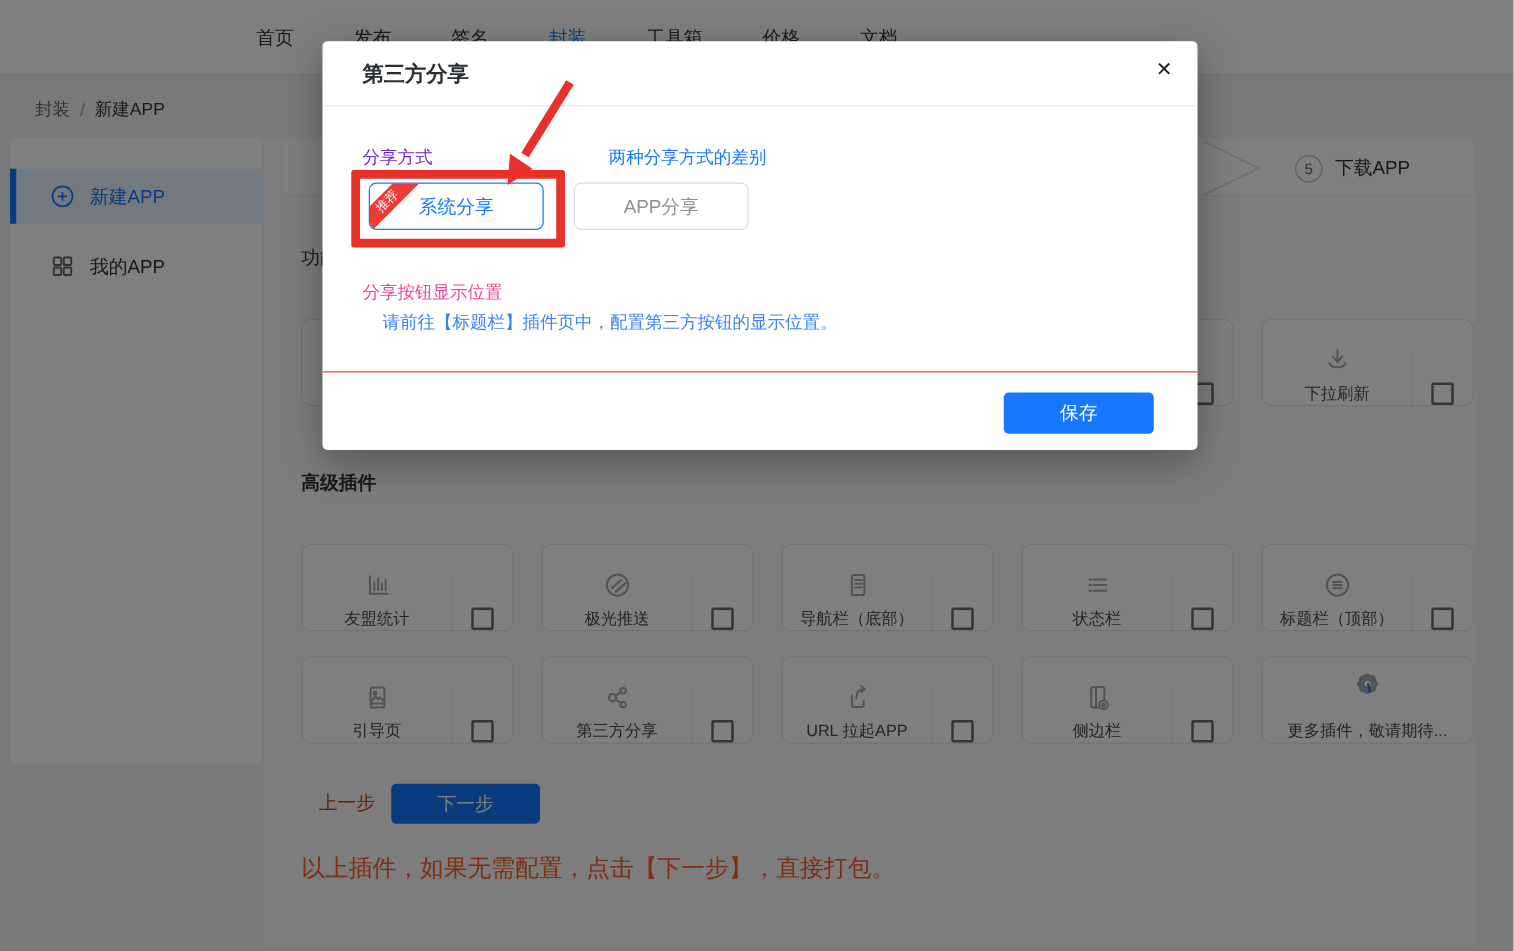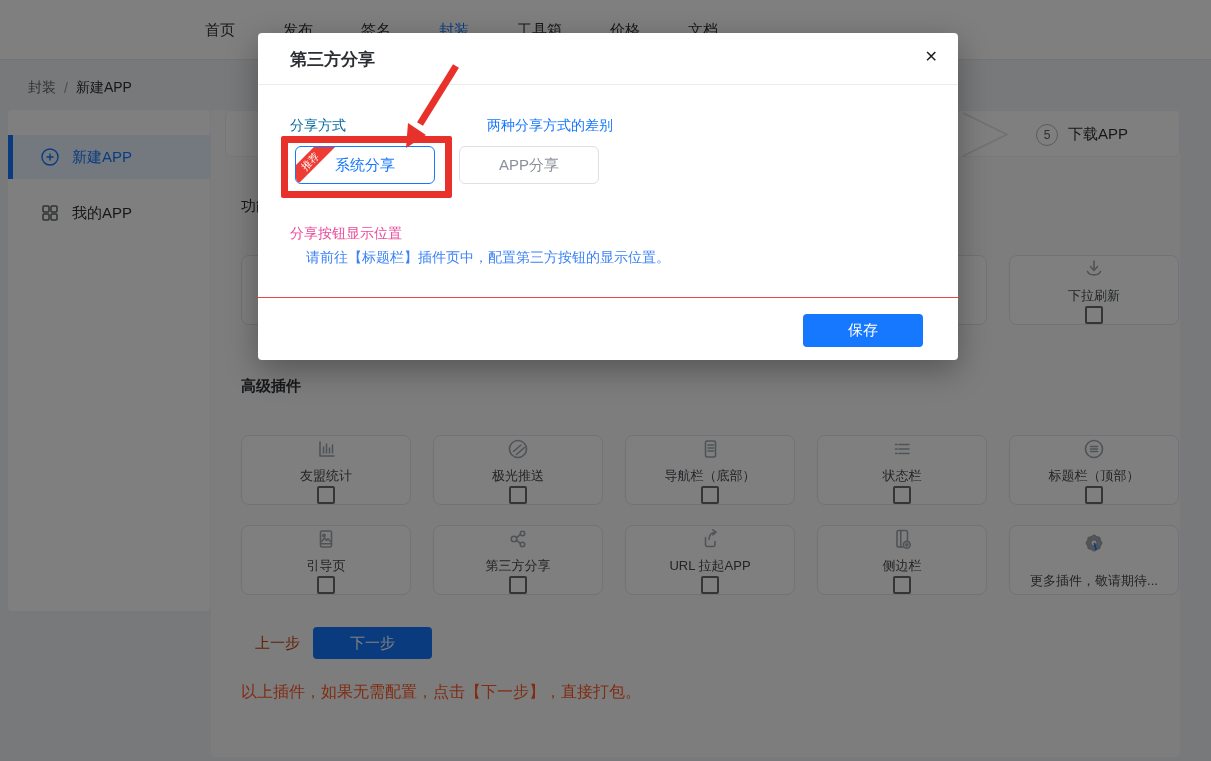--- a/index.html
+++ b/index.html
@@ -33,41 +33,41 @@
 
   .sec-label{position:absolute;left:30px;font-size:15px;font-weight:500;color:#2e3135;}
   .lbl-feature{top:87px;}
   .lbl-advanced{top:267px;font-weight:bold;}
 
   .grid{position:absolute;left:30px;width:938px;display:grid;grid-template-columns:repeat(5,1fr);gap:22px;}
   .g-feature{top:145px;}
   .g-adv1{top:325px;}
   .g-adv2{top:415px;}
 
-  .card{height:70px;background:#fff;border:1px solid #e2e5ea;border-radius:8px;display:flex;align-items:center;box-sizing:border-box;flex-direction:column;}
+  .card{height:70px;background:#fff;border:1px solid #e2e5ea;border-radius:8px;display:flex;align-items:flex-end;box-sizing:border-box;}
   .card-main{flex:1;display:flex;flex-direction:column;align-items:center;justify-content:center;gap:5px;min-width:0;}
   .card-label{font-size:13px;color:#45484d;white-space:nowrap;}
   .card-div{width:1px;height:42px;background:#ebedf0;}
   .card-check{width:48px;display:flex;align-items:center;justify-content:center;}
   .checkbox{width:14px;height:14px;border:2px solid #6b6b6b;border-radius:2px;background:transparent;cursor:pointer;}
   .cicon{width:26px;height:26px;stroke:#a0a6ad;fill:none;stroke-width:1.6;stroke-linecap:round;stroke-linejoin:round;}
   .card.more{justify-content:center;gap:0;}
   .card.more .card-main{gap:16px;}
 
   .prev-link{position:absolute;left:44px;top:517px;line-height:32px;font-size:15px;color:#c2410c;cursor:pointer;}
   .next-btn{position:absolute;left:102px;top:517px;width:119px;height:32px;background:#1677ff;color:#fff;font-size:15px;border:none;border-radius:4px;cursor:pointer;font-family:inherit;}
-  .bottom-note{position:absolute;left:30px;top:572px;font-size:16px;color:#ff5a26;}
+  .bottom-note{position:absolute;left:30px;top:572px;font-size:19px;color:#ff5a26;}
 
   
   .overlay{position:absolute;left:0;top:0;width:1211px;height:761px;background:rgba(0,0,0,0.5);z-index:10;}
   .modal{position:absolute;left:258px;top:33px;width:700px;height:327px;background:#fff;border-radius:4px;z-index:20;box-shadow:0 10px 32px rgba(0,0,0,.32);}
   .m-header{position:absolute;left:0;top:0;width:100%;height:52px;border-bottom:1px solid #ececec;box-sizing:border-box;}
   .m-title{position:absolute;left:32px;top:15px;font-size:17px;font-weight:600;color:#2b2f33;}
   .m-close{position:absolute;right:20px;top:14px;font-size:16px;font-weight:700;color:#1f1f1f;cursor:pointer;line-height:20px;}
-  .m-row-label{position:absolute;left:32px;top:84px;font-size:14px;color:#0369a1;}
+  .m-row-label{position:absolute;left:32px;top:84px;font-size:14px;color:#6d28d9;}
   .m-diff-link{position:absolute;left:229px;top:84px;font-size:14px;color:#1677ff;cursor:pointer;}
   .m-options{position:absolute;left:37px;top:113px;display:flex;gap:24px;}
   .opt-btn{position:relative;width:140px;height:38px;border-radius:6px;background:#fff;border:1px solid #dcdfe6;color:#8a8f99;font-size:15px;display:flex;align-items:center;justify-content:center;cursor:pointer;overflow:hidden;box-sizing:border-box;}
   .opt-btn.selected{border-color:#1677ff;color:#1677ff;}
   .ribbon{position:absolute;top:7px;left:-17px;width:62px;transform:rotate(-45deg);background:#ee3b33;color:#fff;font-size:10px;line-height:15px;text-align:center;}
   .m-pos-label{position:absolute;left:32px;top:192px;font-size:14px;color:#ec4899;}
   .m-pos-note{position:absolute;left:48px;top:216px;font-size:14px;color:#3b82f6;}
   .m-footer{position:absolute;left:0;top:264px;width:100%;height:63px;border-top:1px solid #ef4444;box-sizing:border-box;}
   .m-save{position:absolute;left:545px;top:16px;width:120px;height:33px;background:#1677ff;color:#fff;font-size:15px;border:none;border-radius:4px;cursor:pointer;font-family:inherit;}
 

